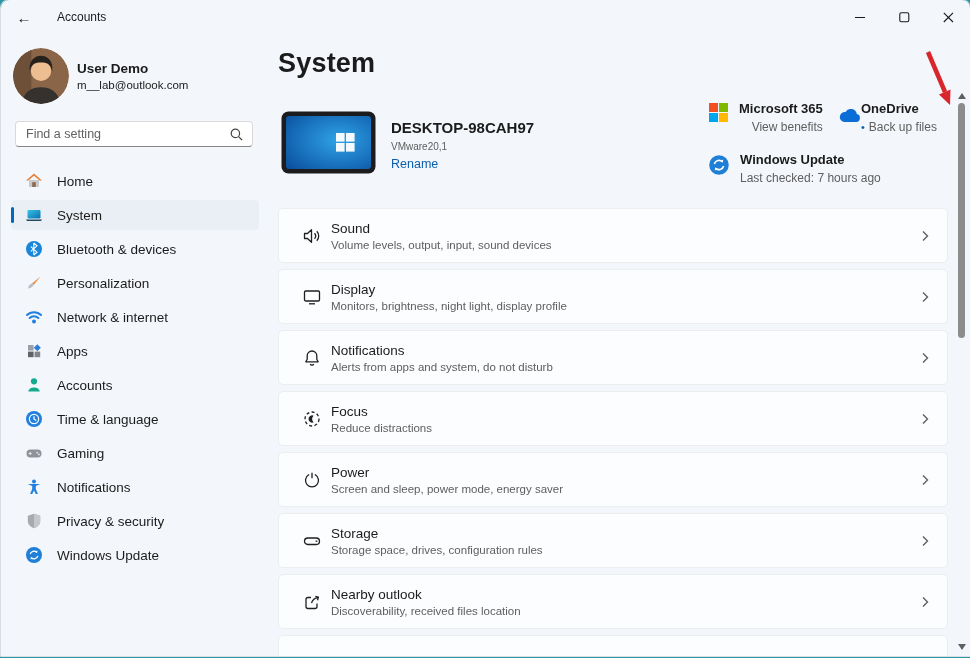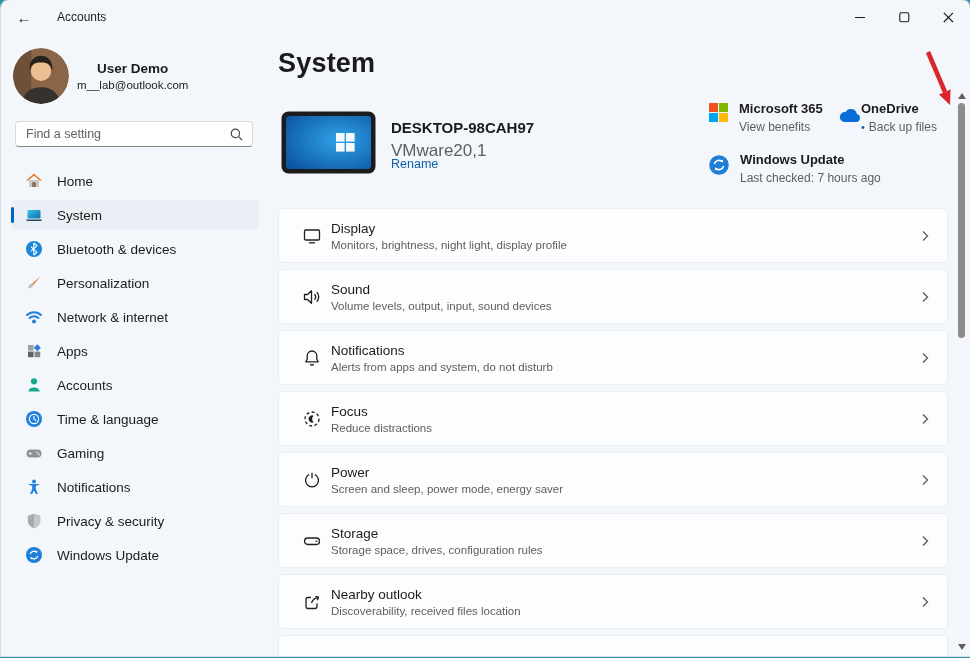--- a/index.html
+++ b/index.html
@@ -10,21 +10,21 @@
 
   
   .titlebar { position:absolute; left:0; top:0; right:0; height:34px; display:flex; align-items:center; }
   .back-btn { width:30px; height:24px; margin-left:8px; display:flex; align-items:center; justify-content:center;
               font-size:15px; color:#1b1b1b; border-radius:4px; cursor:pointer; }
   .app-title { margin-left:18px; font-size:12px; }
   .win-controls { position:absolute; right:0; top:0; height:34px; display:flex; }
   .win-btn { width:44px; height:34px; display:flex; align-items:center; justify-content:center; cursor:pointer; }
 
   
-  .profile { position:absolute; left:12px; top:48px; display:flex; align-items:center; cursor:pointer;text-align:center; }
+  .profile { position:absolute; left:12px; top:48px; display:flex; align-items:center; cursor:pointer; }
   .avatar { width:56px; height:56px; border-radius:50%; overflow:hidden; flex:0 0 auto; }
   .profile-text { margin-left:8px; }
   .profile-name { font-size:13.5px; font-weight:bold; }
   .profile-email { font-size:11.5px; margin-top:3px; }
   .searchbox { position:absolute; left:14px; top:121px; width:238px; height:26px; background:#ffffff;
                border:1px solid #d9d9d9; border-bottom:1px solid #868686; border-radius:4px;
                display:flex; align-items:center; }
   .searchbox input { flex:1; border:none; outline:none; background:transparent; font-size:12.5px;
                      padding:0 6px 0 10px; font-family:"Liberation Sans", sans-serif; color:#ef4444; }
   .searchbox input::placeholder { color:#616161; }
@@ -36,21 +36,21 @@
   .sb-item.selected { background:#eaeff5; }
   .sb-item.selected::before { content:""; position:absolute; left:0; top:7px; width:3px; height:16px;
              border-radius:2px; background:#0067c0; }
   .sb-icon { width:18px; height:18px; display:flex; flex:0 0 auto; }
   .sb-label { margin-left:14px; font-size:13.5px; white-space:nowrap; }
 
   
   .page-title { position:absolute; left:277px; top:48px; font-size:27px; font-weight:bold; letter-spacing:.2px; }
   .monitor-thumb { position:absolute; left:280px; top:111px; }
   .device-name { position:absolute; left:390px; top:119px; font-size:15px; font-weight:bold; }
-  .device-model { position:absolute; left:390px; top:141px; font-size:17px; color:#5e5e5e; }
+  .device-model { position:absolute; left:390px; top:141px; font-size:10px; color:#5e5e5e; }
   .rename-link { position:absolute; left:390px; top:157px; font-size:12.5px; color:#0b5fae; cursor:pointer; }
 
   .status-card { position:absolute; cursor:pointer; }
   .st-title { font-size:13px; font-weight:bold; }
   .st-sub { font-size:12px; color:#5e5e5e; margin-top:4px; }
   .bullet { color:#0b5fae; margin-right:4px; font-size:11px; }
 
   .rows { position:absolute; left:277px; top:208px; width:670px; }
   .row { position:relative; height:55px; margin-bottom:6px; background:#fbfdfe; border:1px solid #ebedef;
          border-radius:5px; display:flex; align-items:center; cursor:pointer; }
@@ -293,21 +293,21 @@
           <rect x="65" y="22" width="8.6" height="8.6"></rect>
         <rect x="55" y="32" width="8.6" height="8.6"></rect>
           <rect x="65" y="32" width="8.6" height="8.6"></rect>
       </g>
     </svg>
   </div>
   <div class="device-name">DESKTOP-98CAH97</div>
   <div class="device-model">VMware20,1</div>
   <div class="rename-link">Rename</div>
 
-  <div class="status-card" style="left:708px; top:101px;">
+  <div class="status-card" style="left:708px; top:101px;text-align:right;">
     <div style="display:flex; gap:11px;">
       <svg width="19" height="19" viewBox="0 0 19 19" style="margin-top:2px;">
         <rect x="0" y="0" width="9" height="9" fill="#f25022"></rect>
           <rect x="10" y="0" width="9" height="9" fill="#7fba00"></rect>
         <rect x="0" y="10" width="9" height="9" fill="#00a4ef"></rect>
           <rect x="10" y="10" width="9" height="9" fill="#ffb900"></rect>
       </svg>
       <div>
         <div class="st-title">Microsoft 365</div>
         <div class="st-sub">View benefits</div>
@@ -341,46 +341,46 @@
         <div class="st-sub">Last checked: 7 hours ago</div>
       </div>
     </div>
   </div>
 
   <div class="rows">
 
     <div class="row">
       <span class="row-icon">
         <svg viewBox="0 0 20 20" fill="none" stroke="#1f1f1f" stroke-width="1.3">
-            <rect x="2.5" y="4" width="15" height="10" rx="1.3"></rect>
-            <path d="M7 16.8 h6"></path>
-          </svg>
-      </span>
-      <div class="row-text">
-        <div class="row-title">Display</div>
-        <div class="row-sub">Monitors, brightness, night light, display profile</div>
-      </div>
-      <span class="chevron">
-          <svg width="12" height="12" viewBox="0 0 12 12">
-            <path d="M4 1.5 l4.5 4.5 -4.5 4.5" fill="none" stroke="#5f5f5f" stroke-width="1.4"></path>
-          </svg>
-        </span>
-    </div>
-
-    <div class="row">
-      <span class="row-icon">
-        <svg viewBox="0 0 20 20" fill="none" stroke="#1f1f1f" stroke-width="1.3">
             <path d="M2.5 7.5 v5 h3 l4 3.8 V3.7 l-4 3.8 Z" stroke-linejoin="round"></path>
             <path d="M12.5 7.3 a4 4 0 0 1 0 5.4"></path>
             <path d="M14.8 5.2 a7 7 0 0 1 0 9.6"></path>
           </svg>
       </span>
       <div class="row-text">
         <div class="row-title">Sound</div>
         <div class="row-sub">Volume levels, output, input, sound devices</div>
+      </div>
+      <span class="chevron">
+          <svg width="12" height="12" viewBox="0 0 12 12">
+            <path d="M4 1.5 l4.5 4.5 -4.5 4.5" fill="none" stroke="#5f5f5f" stroke-width="1.4"></path>
+          </svg>
+        </span>
+    </div>
+
+    <div class="row">
+      <span class="row-icon">
+        <svg viewBox="0 0 20 20" fill="none" stroke="#1f1f1f" stroke-width="1.3">
+            <rect x="2.5" y="4" width="15" height="10" rx="1.3"></rect>
+            <path d="M7 16.8 h6"></path>
+          </svg>
+      </span>
+      <div class="row-text">
+        <div class="row-title">Display</div>
+        <div class="row-sub">Monitors, brightness, night light, display profile</div>
       </div>
       <span class="chevron">
           <svg width="12" height="12" viewBox="0 0 12 12">
             <path d="M4 1.5 l4.5 4.5 -4.5 4.5" fill="none" stroke="#5f5f5f" stroke-width="1.4"></path>
           </svg>
         </span>
     </div>
 
     <div class="row">
       <span class="row-icon">

